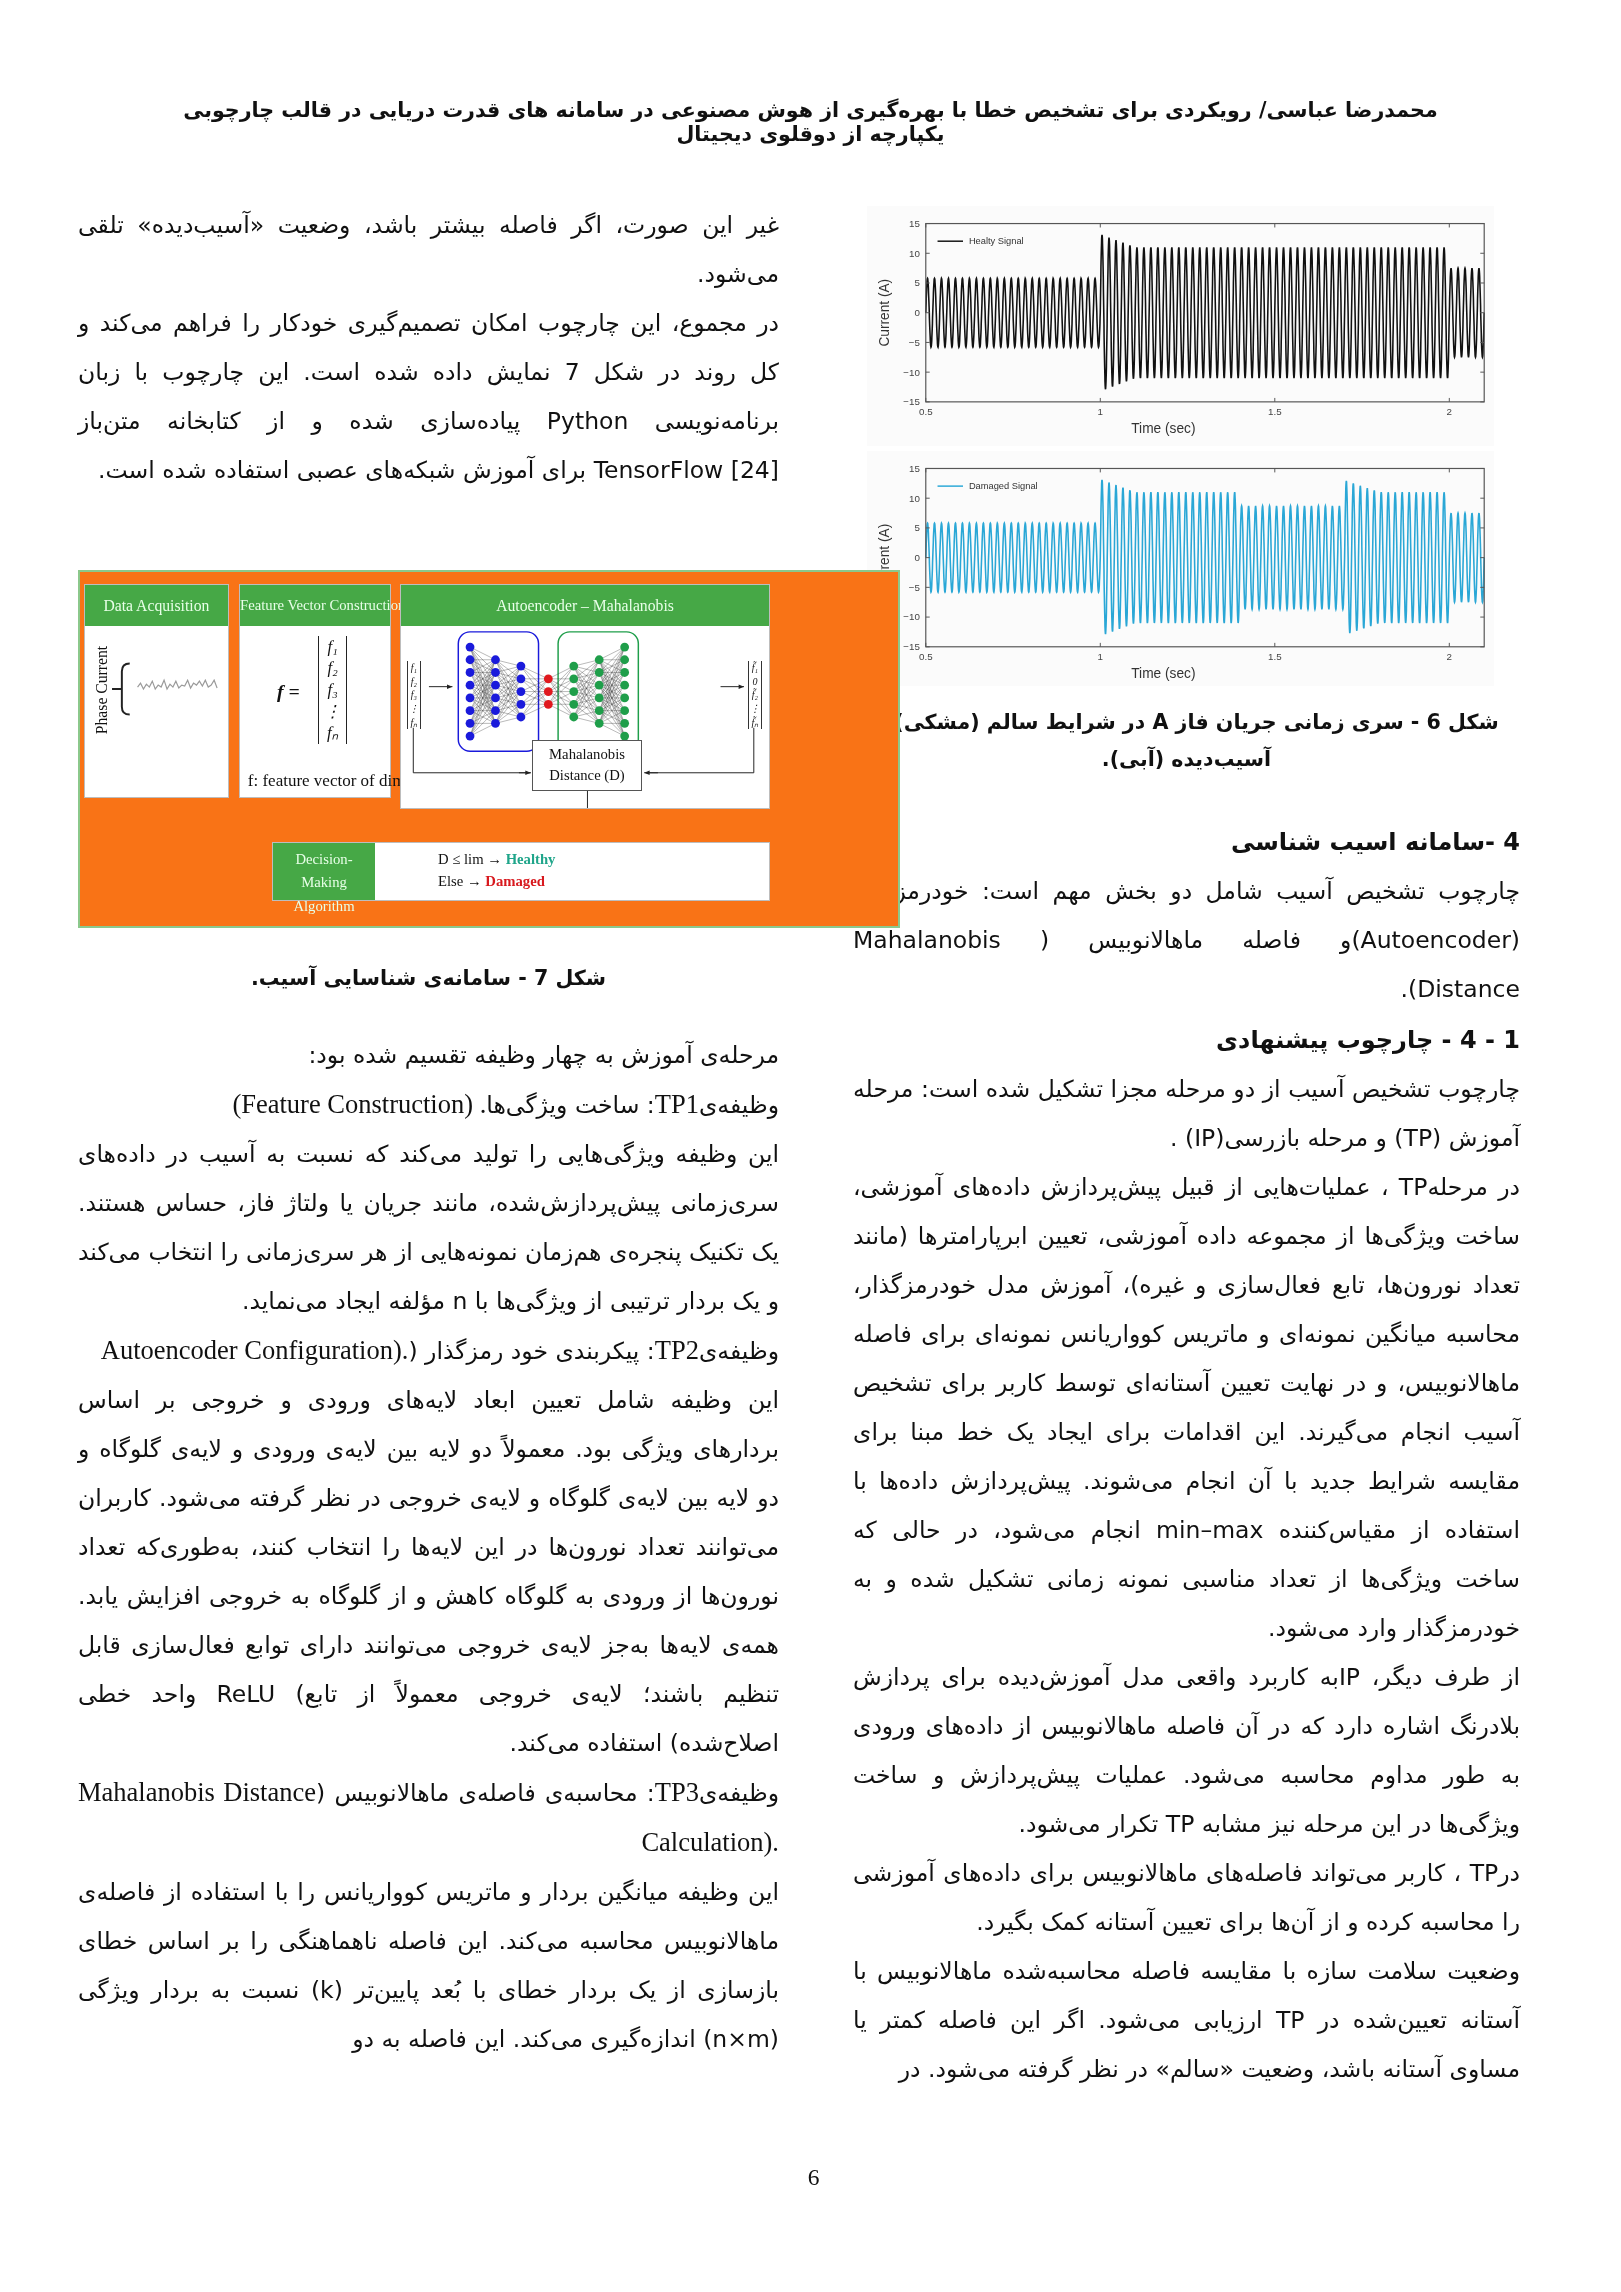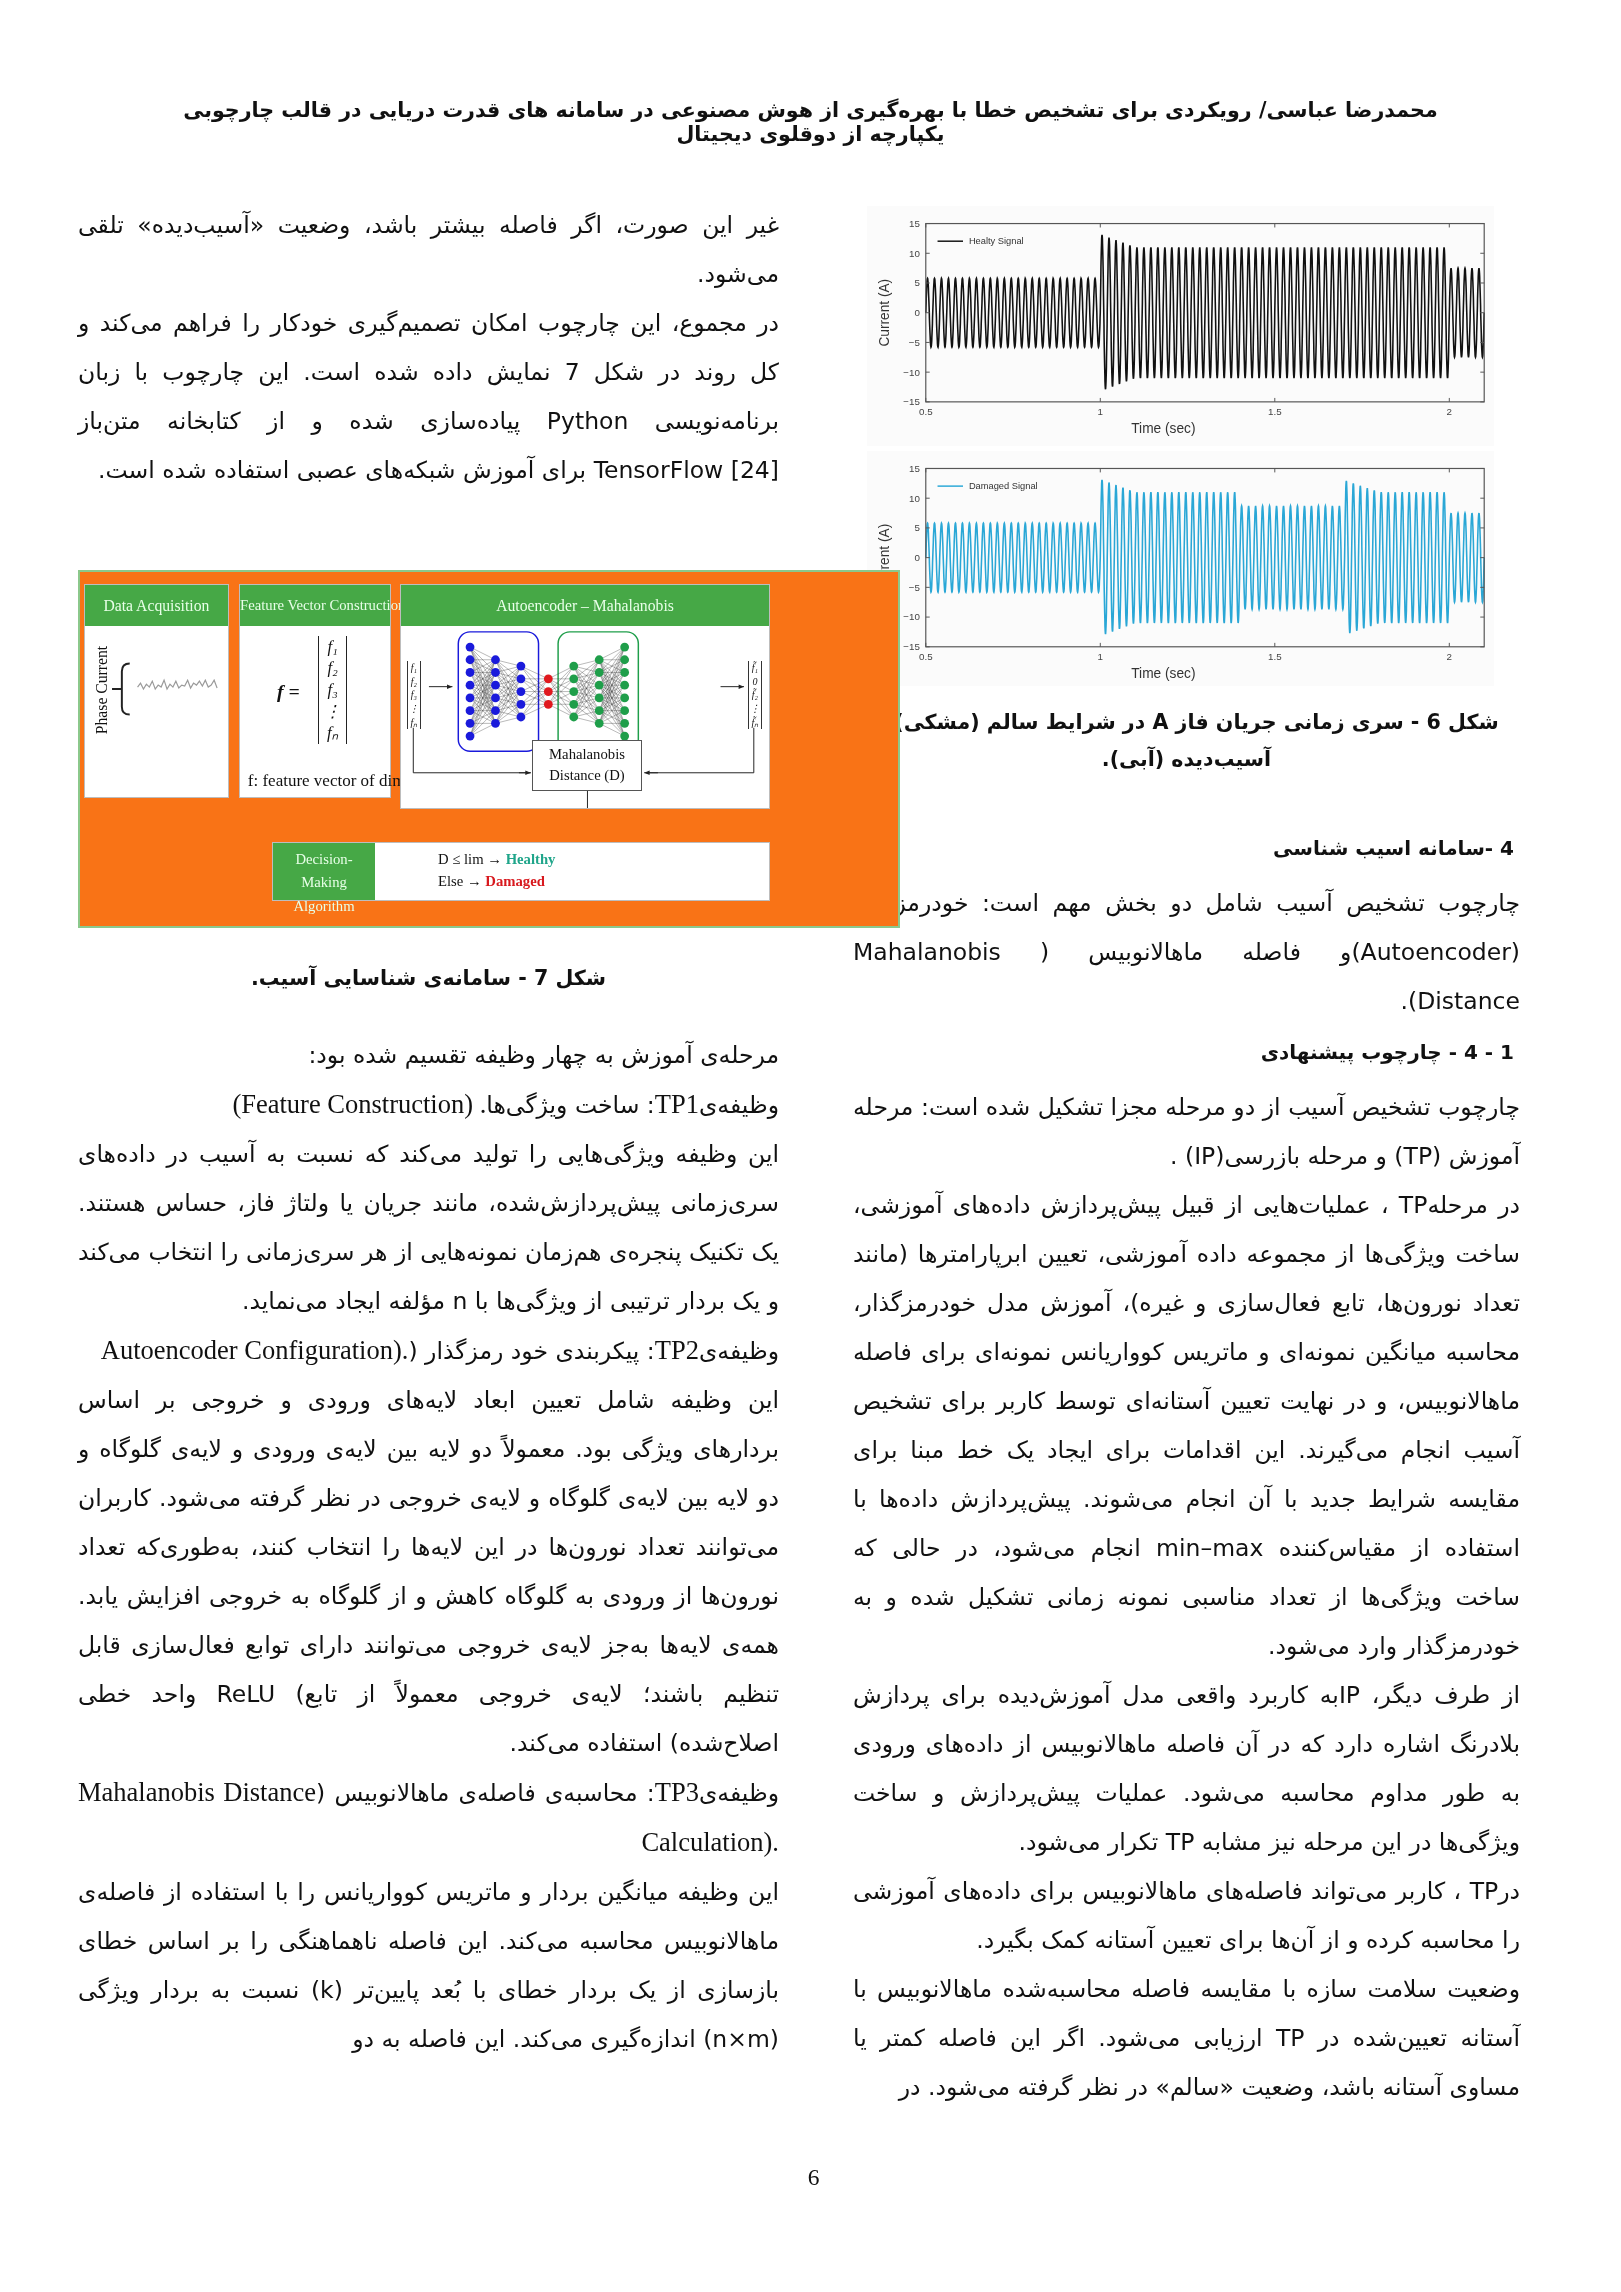--- a/index.html
+++ b/index.html
@@ -5,21 +5,21 @@
   html, body { margin: 0; padding: 0; background: #ffffff; }
   body { width: 1621px; height: 2293px; position: relative; overflow: hidden;
          font-family: "DejaVu Sans", "Liberation Sans", sans-serif; color: #111; }
   .running-head { position: absolute; top: 98px; left: 147px; width: 1327px; text-align: center;
                   direction: rtl; font-size: 20.6px; font-weight: bold; }
   .col { position: absolute; direction: rtl; text-align: justify; font-size: 23.5px; line-height: 49px; }
   .col-right { left: 853px; width: 667px; }
   .col-left { left: 78px; width: 701px; }
   .p { margin: 0; }
   .ltr { unicode-bidi: embed; direction: ltr; font-family: "Liberation Serif", serif; font-size: 26.5px; }
-  .h { font-weight: bold; font-size: 20px; margin: 6px; }
+  .h { font-weight: bold; font-size: 24px; margin: 0; }
   .caption { position: absolute; direction: rtl; text-align: center; font-weight: bold; font-size: 20.6px; line-height: 37px; }
   .page-number { position: absolute; top: 2164px; left: 799px; width: 29px; text-align: center;
                  font-family: "Liberation Serif", serif; font-size: 23.5px; }
 
   
   .fig6 { position: absolute; left: 867px; top: 201px; width: 627px; height: 485px; }
   .fig6 svg { display: block; }
 
   
   .fig7 { position: absolute; left: 78px; top: 570px; width: 822px; height: 358px;

